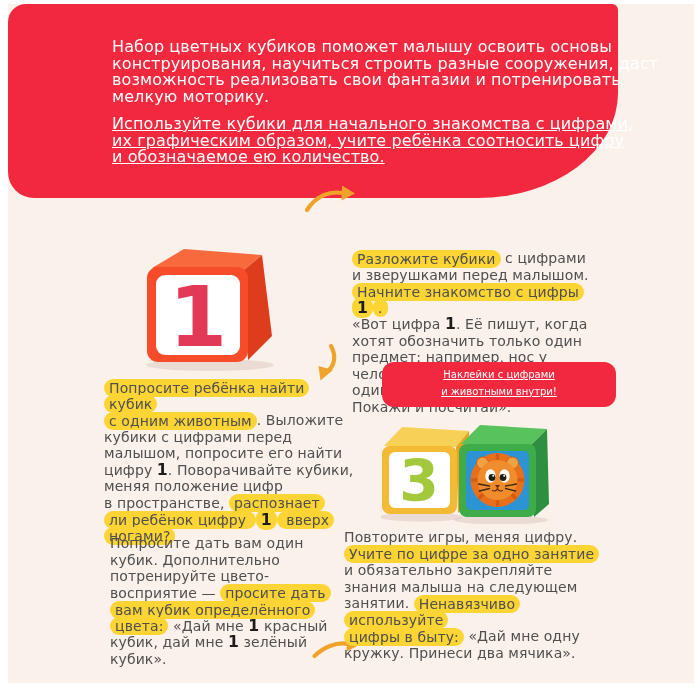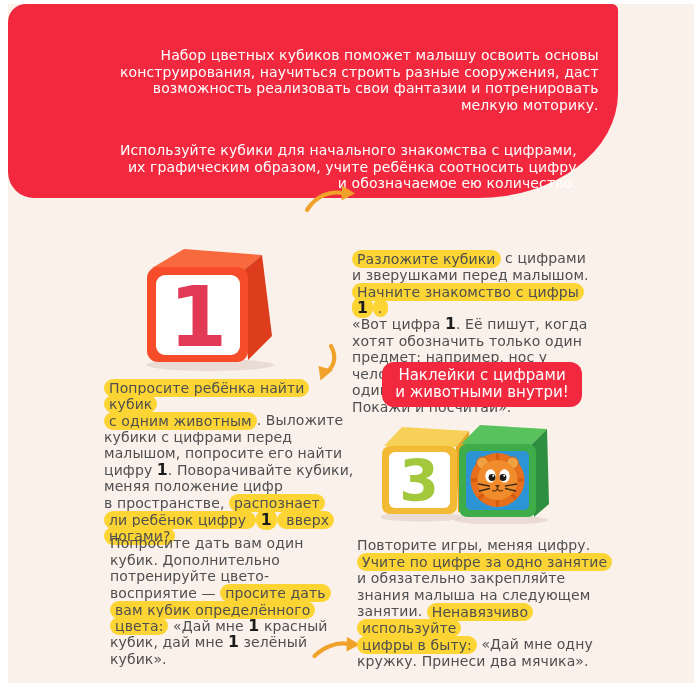--- a/index.html
+++ b/index.html
@@ -3,36 +3,36 @@
 <meta charset="utf-8">
 <style>
   html,body{margin:0;padding:0;}
   body{width:700px;height:700px;font-family:"DejaVu Sans",sans-serif;background:#ffffff;}
   .stage{position:relative;width:700px;height:700px;overflow:hidden;background:#ffffff;}
   .abs{position:absolute;}
   .card{position:absolute;left:8px;top:4px;width:686px;height:679px;background:var(--card-background,#fbf1eb);}
   .red-header{position:absolute;left:8px;top:4px;width:610px;height:194px;
     background:var(--header-red,#f2283e);
     border-radius:18px 6px 140px 26px / 18px 6px 105px 26px;}
-  .intro{position:absolute;color:#ffffff;font-size:14px;line-height:16.5px;
-    white-space:pre-line;margin:8px;letter-spacing:.1px;text-align:right;}
+  .intro{position:absolute;color:#ffffff;font-size:16px;line-height:16.5px;
+    white-space:pre-line;margin:0;letter-spacing:.1px;}
   .intro1{left:112px;top:39px;}
-  .intro2{left:112px;top:134px;}
+  .intro2{left:112px;top:116px;text-decoration:underline;}
   .txt{position:absolute;color:var(--body-text,#4f4f4f);font-size:14px;line-height:16.5px;letter-spacing:.1px;}
   .step1{left:96px;top:206px;width:254px;text-align:center;}
   .step2{left:352px;top:205px;width:268px;margin-top:45px;}
   .step3{left:104px;top:379px;width:252px;}
   .step4{left:110px;top:535px;width:248px;}
-  .step5{left:357px;top:529px;width:266px;margin-top:8px;}
+  .step5{left:344px;top:529px;width:266px;}
   .hl{background:var(--highlight-yellow,#fcd535);border-radius:9px;padding:.5px 5px 1.5px;
       box-decoration-break:clone;-webkit-box-decoration-break:clone;}
   .b{font-weight:bold;color:#1c1c1c;font-size:1.12em;}
-  .badge{position:absolute;left:382px;top:362px;width:200px;background:var(--badge-red,#f2283e);
-    border-radius:12px;color:#ffffff;text-align:center;font-size:15px;line-height:16.5px;
-    padding:5px 0 7px;white-space:pre-line;}
+  .badge{position:absolute;left:382px;top:362px;width:234px;background:var(--badge-red,#f2283e);
+    border-radius:12px;color:#ffffff;text-align:center;font-size:10px;line-height:16.5px;
+    padding:5px 0 7px;white-space:pre-line;text-decoration:underline;}
   svg text{font-family:"DejaVu Sans",sans-serif;}
 </style>
 </head>
 <body>
 
 <div class="stage">
   <div class="card"></div>
 
   <div class="red-header"></div>
   <p class="intro intro1">Набор цветных кубиков поможет малышу освоить основы

